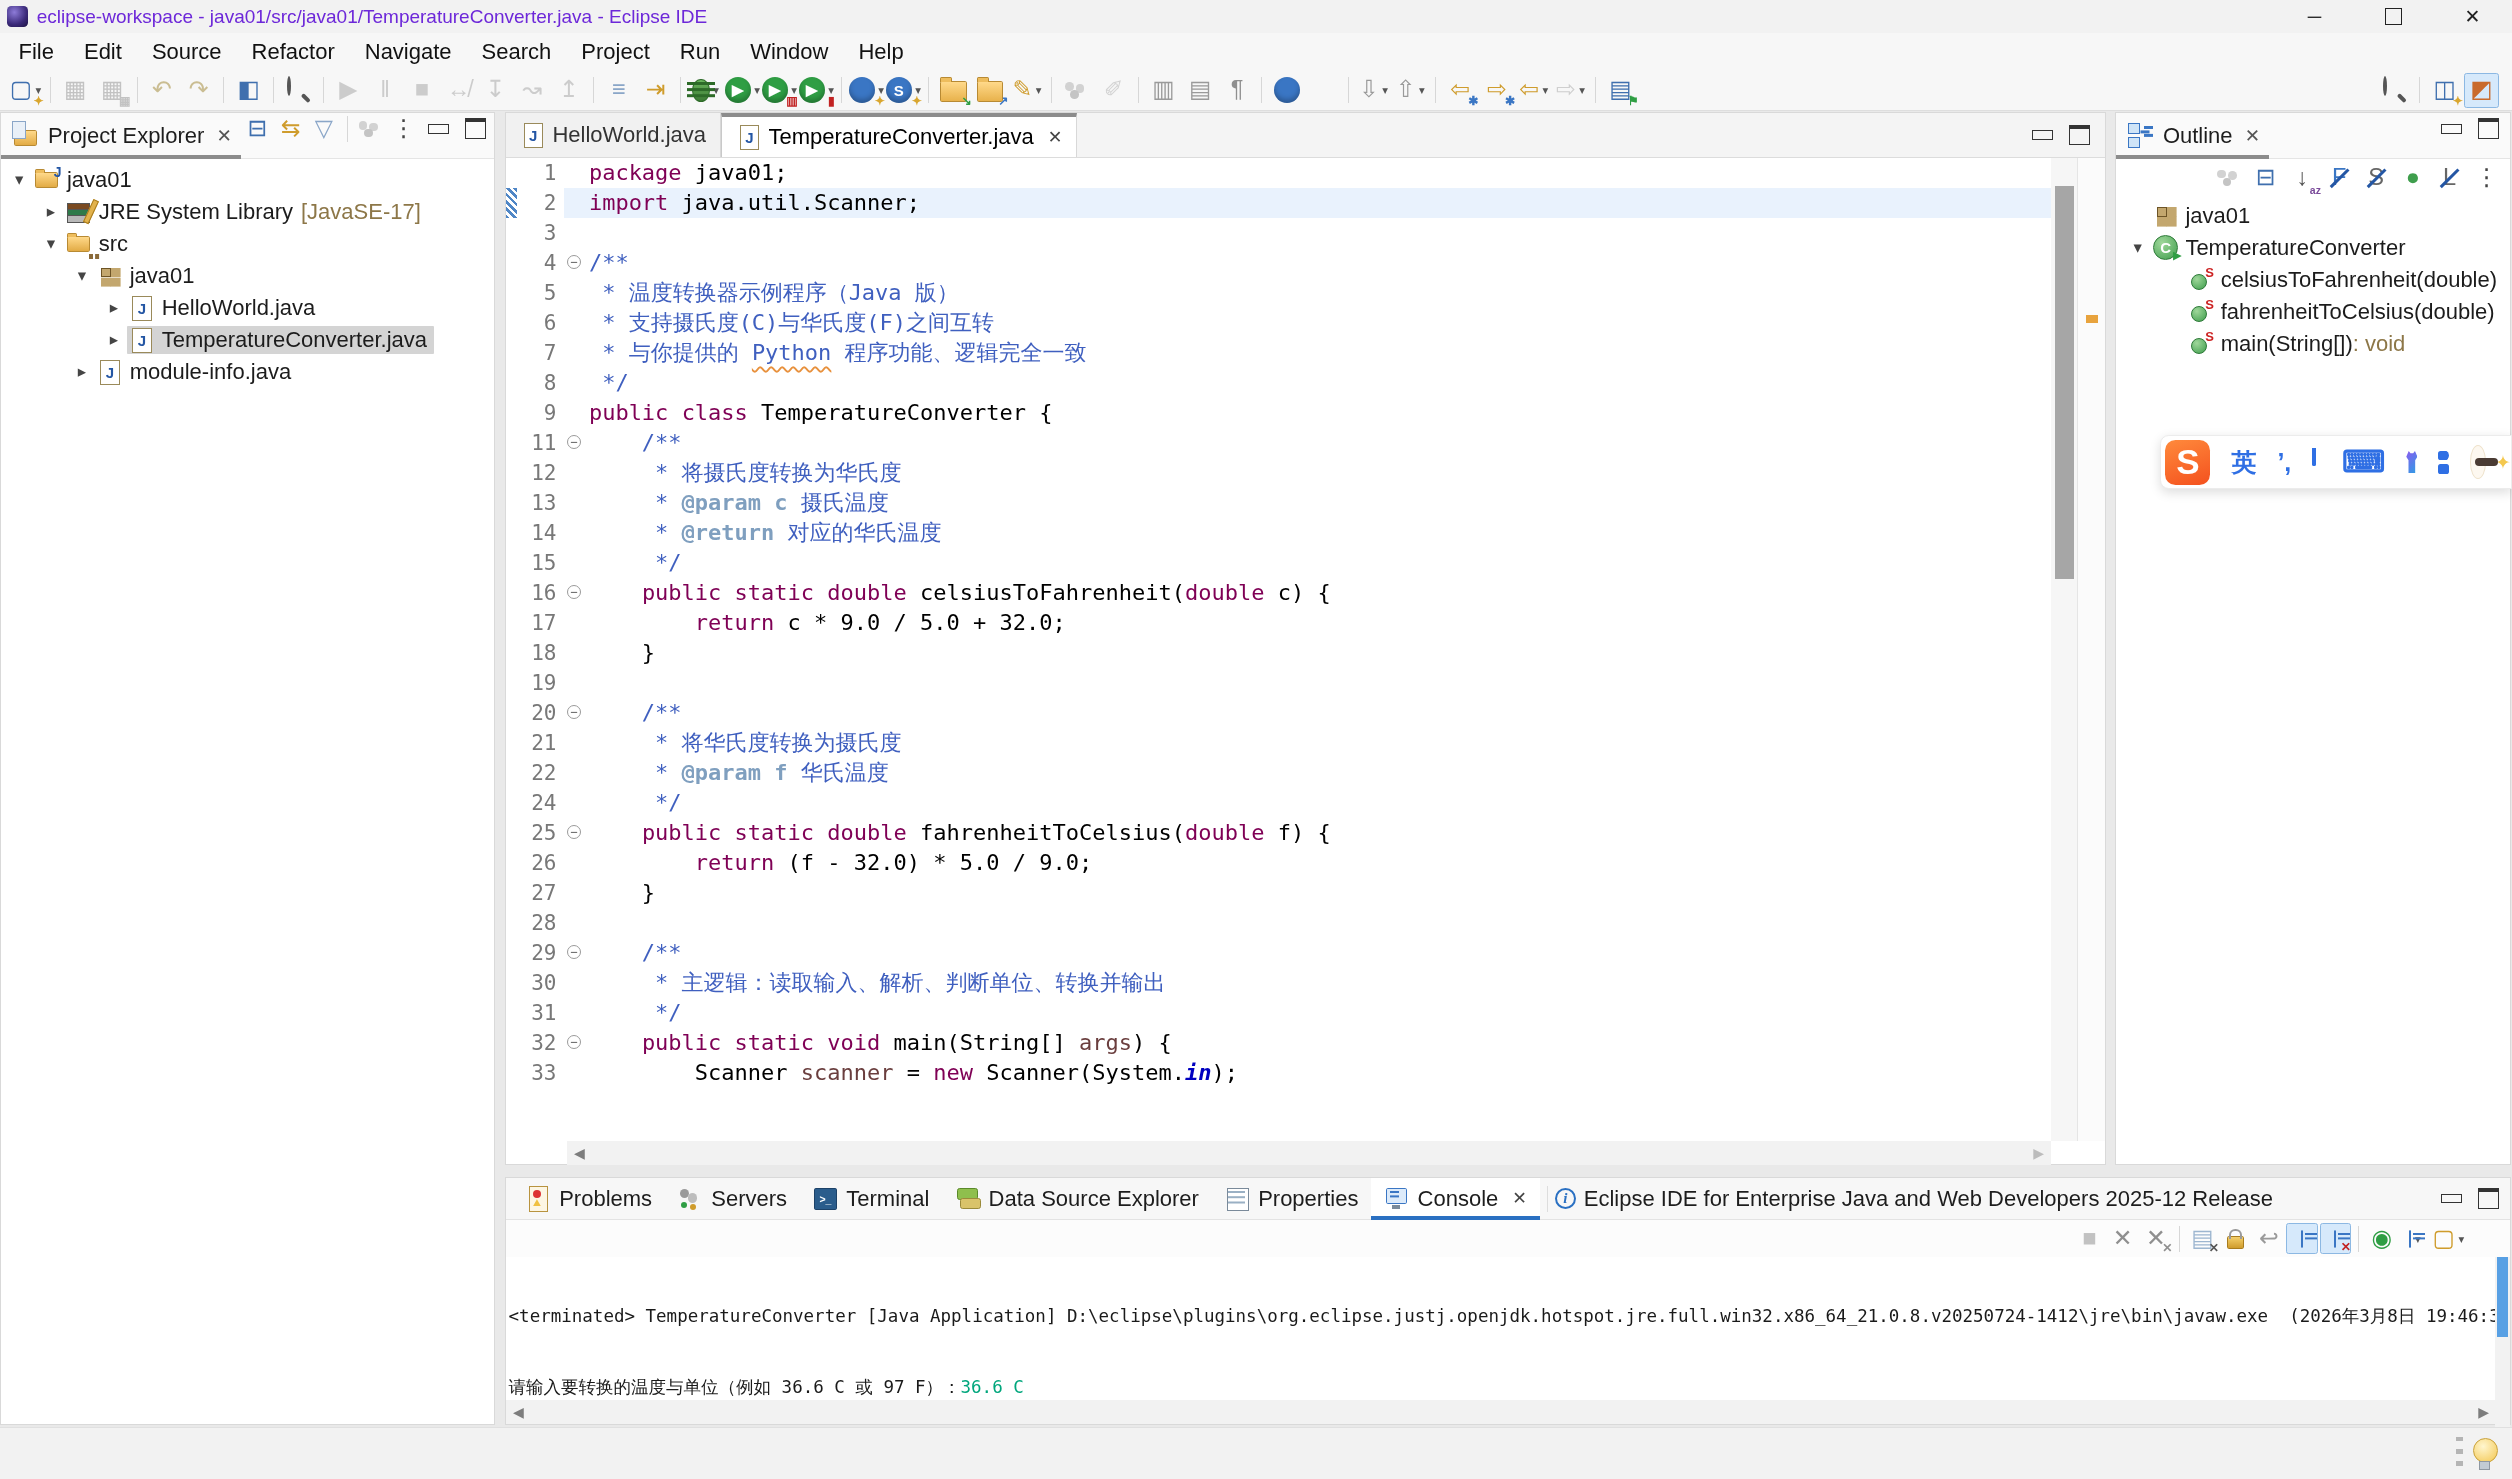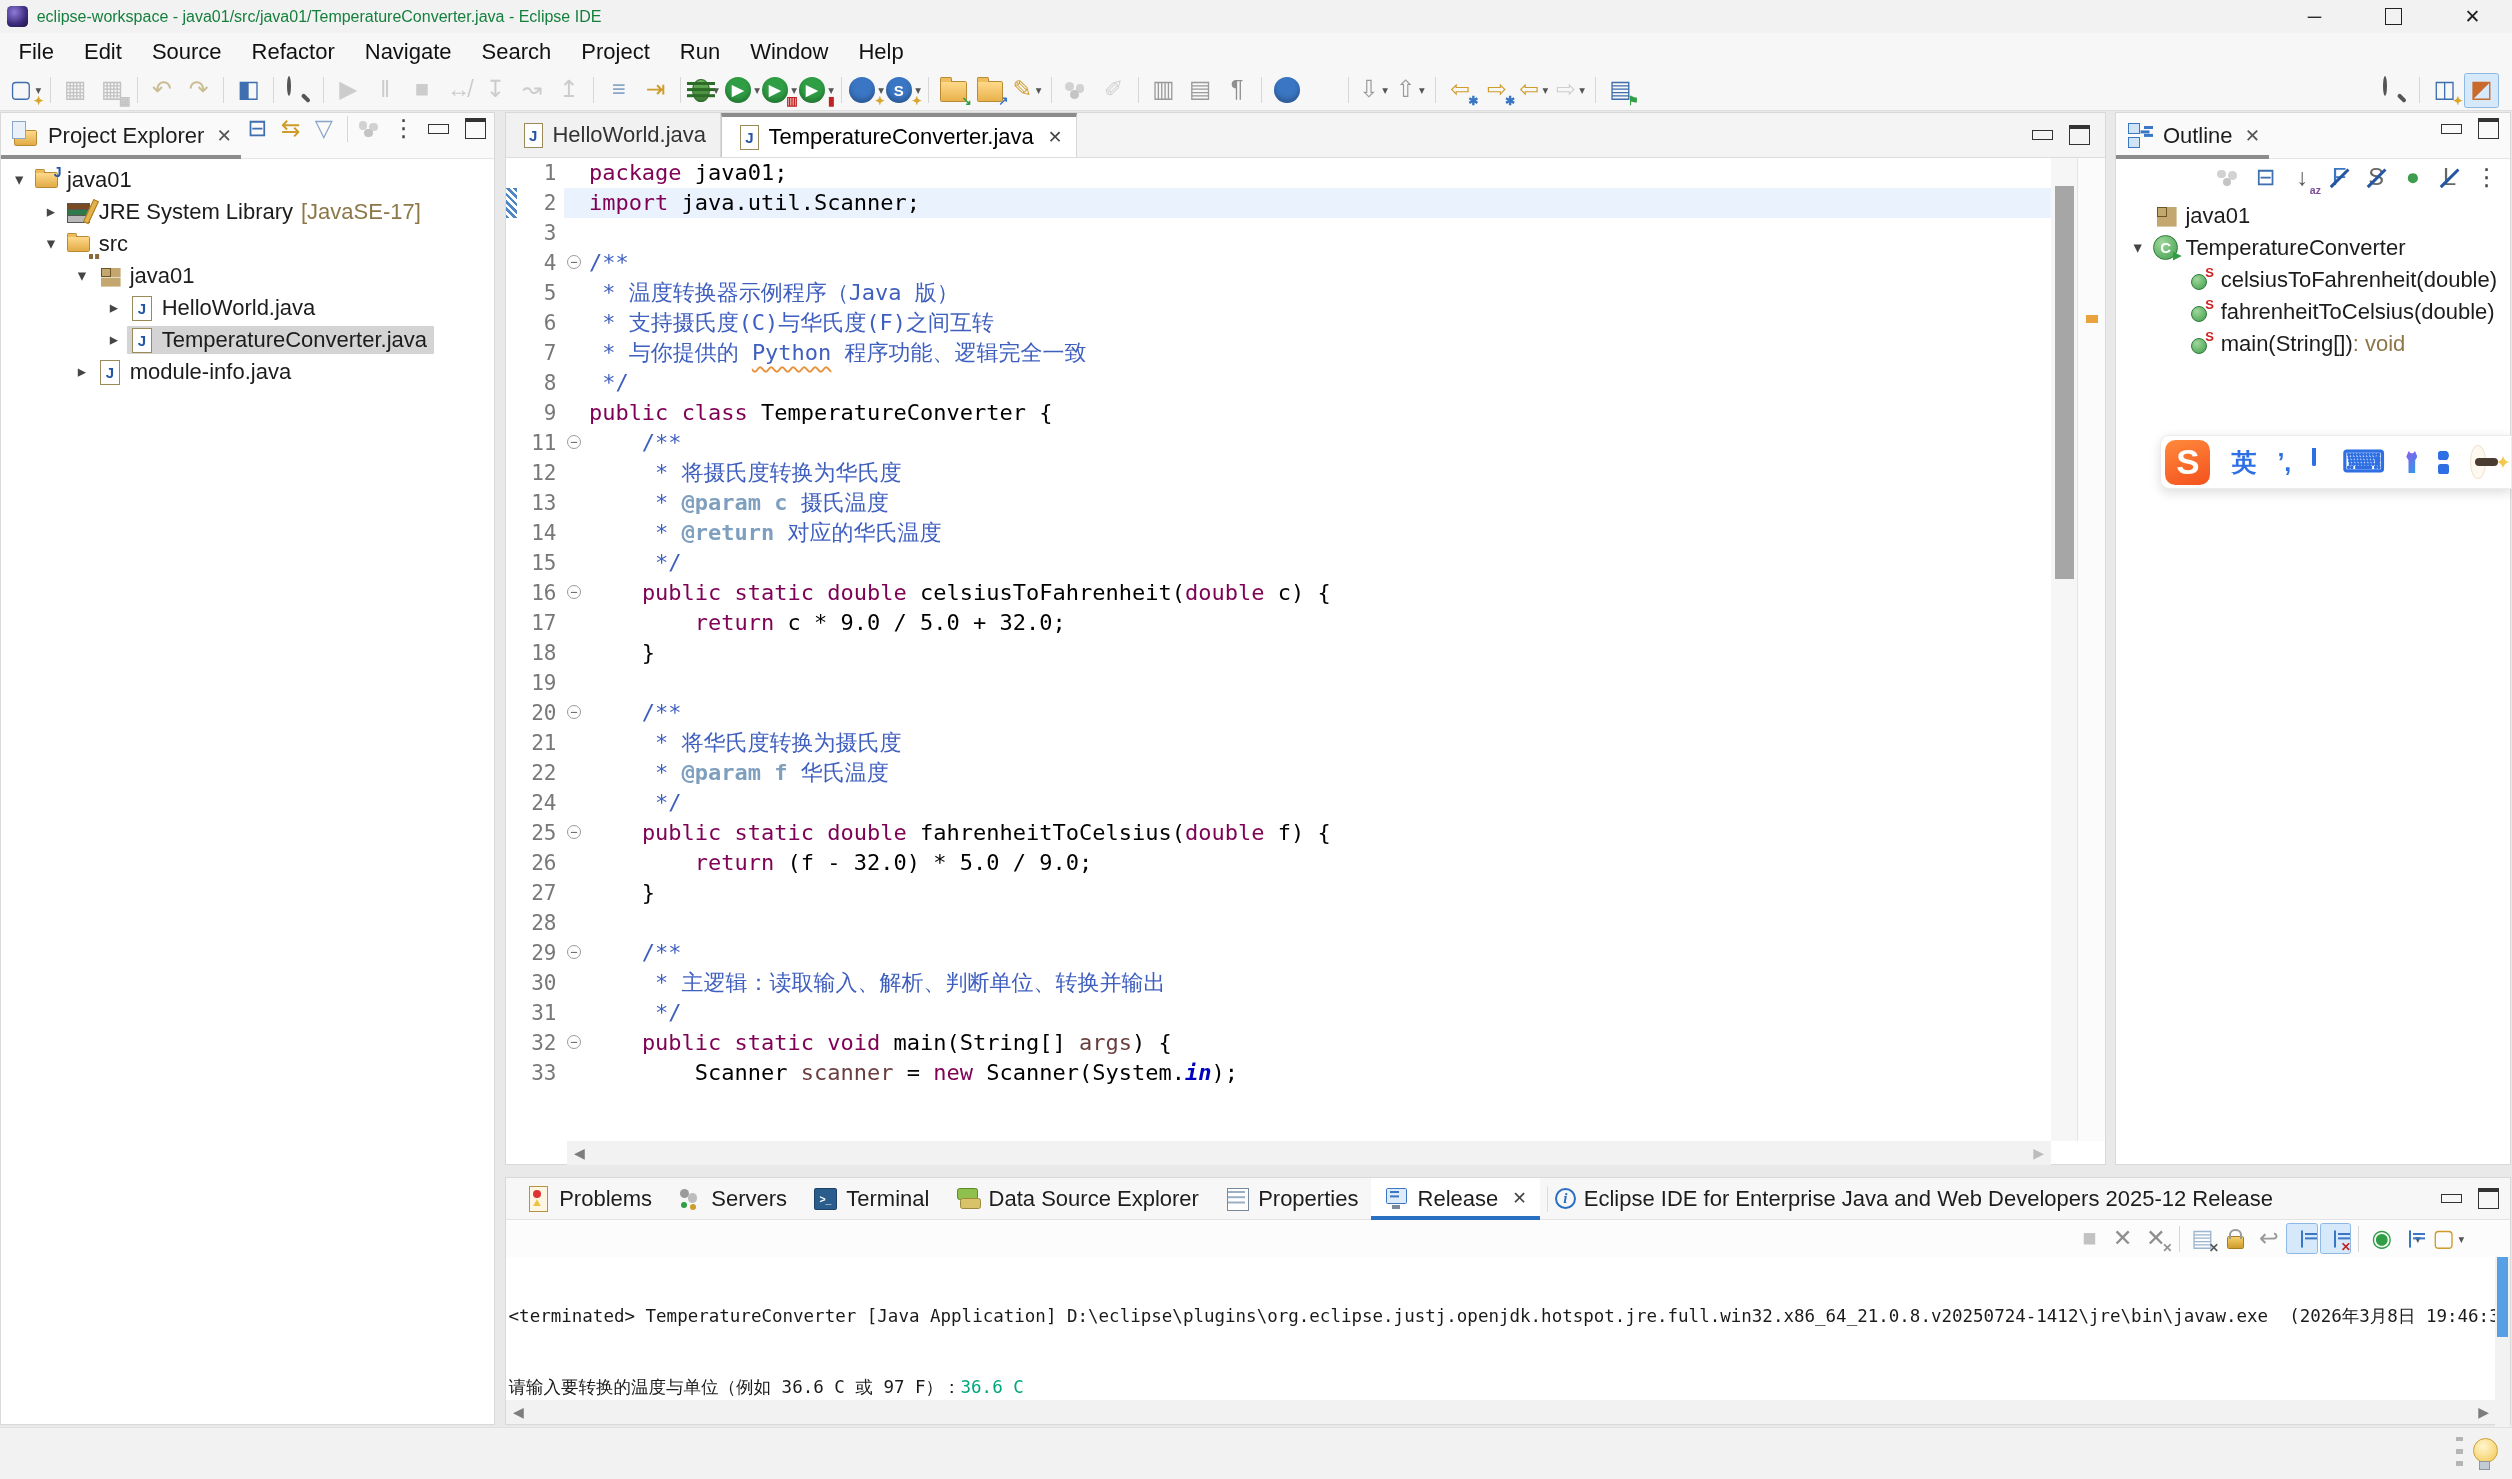--- a/index.html
+++ b/index.html
@@ -4,21 +4,21 @@
 <style>
   html,body{margin:0;padding:0}
   body{width:2512px;height:1480px;position:relative;background:#e9e9e9;
        font-family:"Liberation Sans",sans-serif;overflow:hidden;color:#1a1a1a}
 
   
   .titlebar{position:absolute;left:0;top:0;width:2512px;height:33px;background:#f2f2f2;
             display:flex;align-items:center;border-bottom:0.9px solid #e8e8e8}
   .app-ic{width:21px;height:21px;margin:0 8.7px 0 7px;border-radius:4.4px;flex:none;
           background:radial-gradient(circle at 35% 30%,#8d7bd8,#3b2a7a 60%,#1d1242)}
-  .title-text{font-size:16px;color:#15803d;white-space:nowrap}
+  .title-text{font-size:19px;color:#6d28d9;white-space:nowrap}
   .wbtns{margin-left:auto;display:flex;height:100%}
   .wbtn{width:79px;display:flex;align-items:center;justify-content:center;font-size:19px;color:#222}
   .wmaxg{width:15px;height:15px;border:1.7px solid #222}
 
   
   .menubar{position:absolute;left:0;top:33px;width:2512px;height:37px;background:#f7f7f7;
            display:flex;align-items:center;padding-left:3.5px}
   .mitem{padding:0 15px;font-size:22px;color:#111;white-space:nowrap}
 
   
@@ -729,21 +729,21 @@
           <span style="position:absolute;left:3.5px;top:5.2px;width:16.6px;height:1.7px;background:#9ab0c4;box-shadow:0 5.2px 0 #9ab0c4,0 10.5px 0 #9ab0c4"></span>
         </span>
         <span>Properties</span>
       </div>
       <div class="ctab active">
         <span class="cico">
           <span style="position:absolute;left:1.7px;top:1.7px;width:19px;height:14px;border:1.7px solid #3a76c4;background:#ddebfa;border-radius:1.7px"></span>
           <span style="position:absolute;left:5.2px;top:5.2px;width:9.6px;height:1.7px;background:#3a76c4;box-shadow:0 4.4px 0 #3a76c4"></span>
           <span style="position:absolute;left:7.9px;top:19px;width:7.9px;height:3.5px;background:#7a8a9a"></span>
         </span>
-        <span>Release</span>
+        <span>Console</span>
         <span class="etclose">✕</span>
         <span class="cunder"></span>
       </div>
       <span class="ctabsep"></span>
       <div class="cinfo">
         <span class="iinfo">i</span>
         <span>Eclipse IDE for Enterprise Java and Web Developers 2025-12 Release</span>
       </div>
       <div class="phtools" style="margin-left: auto;">
         <span class="icn">

